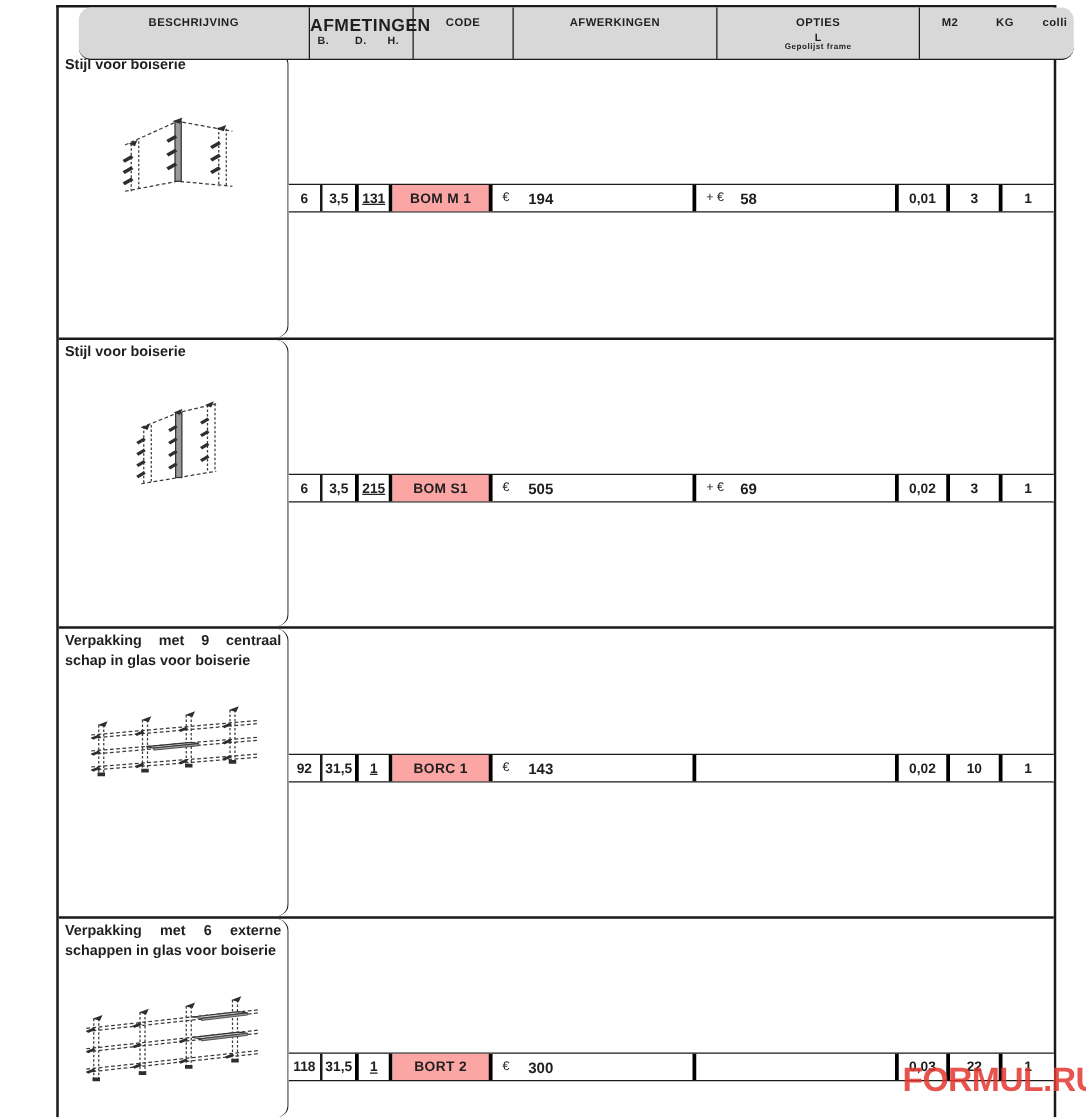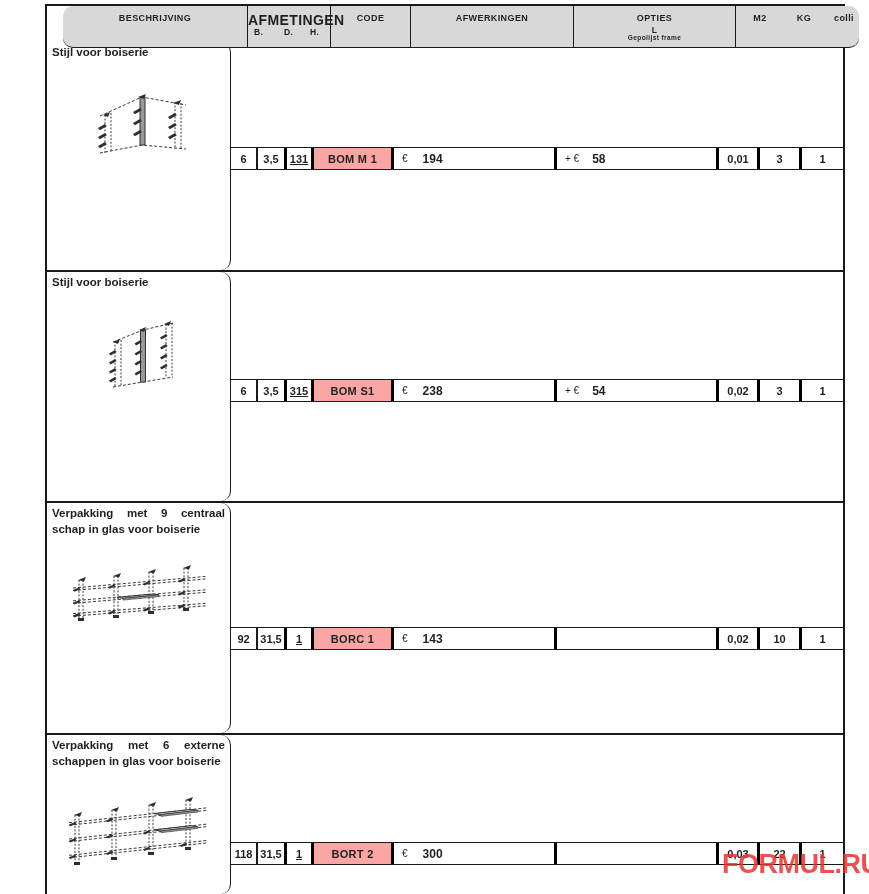--- a/index.html
+++ b/index.html
@@ -38,21 +38,21 @@
             border-right:1px solid #1a1a1a;box-sizing:border-box;border-radius:10px;}
   .desc-text{padding:3px 5px 0 5px;font-size:11.5px;font-weight:600;line-height:1.35;
              text-align:justify;}
   .drawing{position:absolute;}
   .d1{left:41px;top:46px;} .d2{left:58px;top:46px;}
   .d3{left:20px;top:58px;} .d4{left:14px;top:55px;}
   
   .strip{position:absolute;left:184px;width:612px;height:23px;
          border-top:1.5px solid #1a1a1a;border-bottom:1.5px solid #1a1a1a;box-sizing:border-box;background:#fff;}
   .section1 .strip{top:105px;} .section2 .strip{top:107px;}
-  .section3 .strip{top:124px;} .section4 .strip{top:107px;}
+  .section3 .strip{top:100px;} .section4 .strip{top:107px;}
   .cell{position:absolute;top:0;height:100%;border-right:3px solid #000000;box-sizing:border-box;
         display:flex;align-items:center;justify-content:center;font-size:11px;font-weight:bold;}
   .c-b{left:0;width:27px;border-right:2px solid #1a1a1a;}
   .c-d{left:27px;width:29px;}
   .c-h{left:56px;width:27px;text-decoration:underline;}
   .c-code{left:83px;width:80px;background:#fca5a5;letter-spacing:.3px;}
   .c-afw{left:163px;width:163px;justify-content:flex-start;padding-left:8px;}
   .c-opt{left:326px;width:162px;justify-content:flex-start;padding-left:8px;}
   .c-m2{left:488px;width:41px;}
   .c-kg{left:529px;width:42px;}
@@ -177,29 +177,29 @@
               <path d="M61,46 l-6,3.5 l1.6,2 l6,-3.5 z"></path>
             <path d="M8,24 l7,-3 l-2,5 z"></path>
               <path d="M34,12 l7,-3 l-2,5 z"></path>
               <path d="M59,6 l7,-3 l-2,5 z"></path>
           </g>
         </svg>
       </div>
       <div class="strip">
         <div class="cell c-b">6</div>
         <div class="cell c-d">3,5</div>
-        <div class="cell c-h">315</div>
+        <div class="cell c-h">215</div>
         <div class="cell c-code">BOM S1</div>
         <div class="cell c-afw">
           <span class="eur">€</span>
-          <span class="pval">238</span>
+          <span class="pval">505</span>
         </div>
         <div class="cell c-opt">
           <span class="opref">+ €</span>
-          <span class="pval">54</span>
+          <span class="pval">69</span>
         </div>
         <div class="cell c-m2">0,02</div>
         <div class="cell c-kg">3</div>
         <div class="cell c-colli">1</div>
       </div>
     </div>
 
     <div class="section section3">
       <div class="desc-col">
         <div class="desc-text">Verpakking met 9 centraal schap in glas voor boiserie</div>

